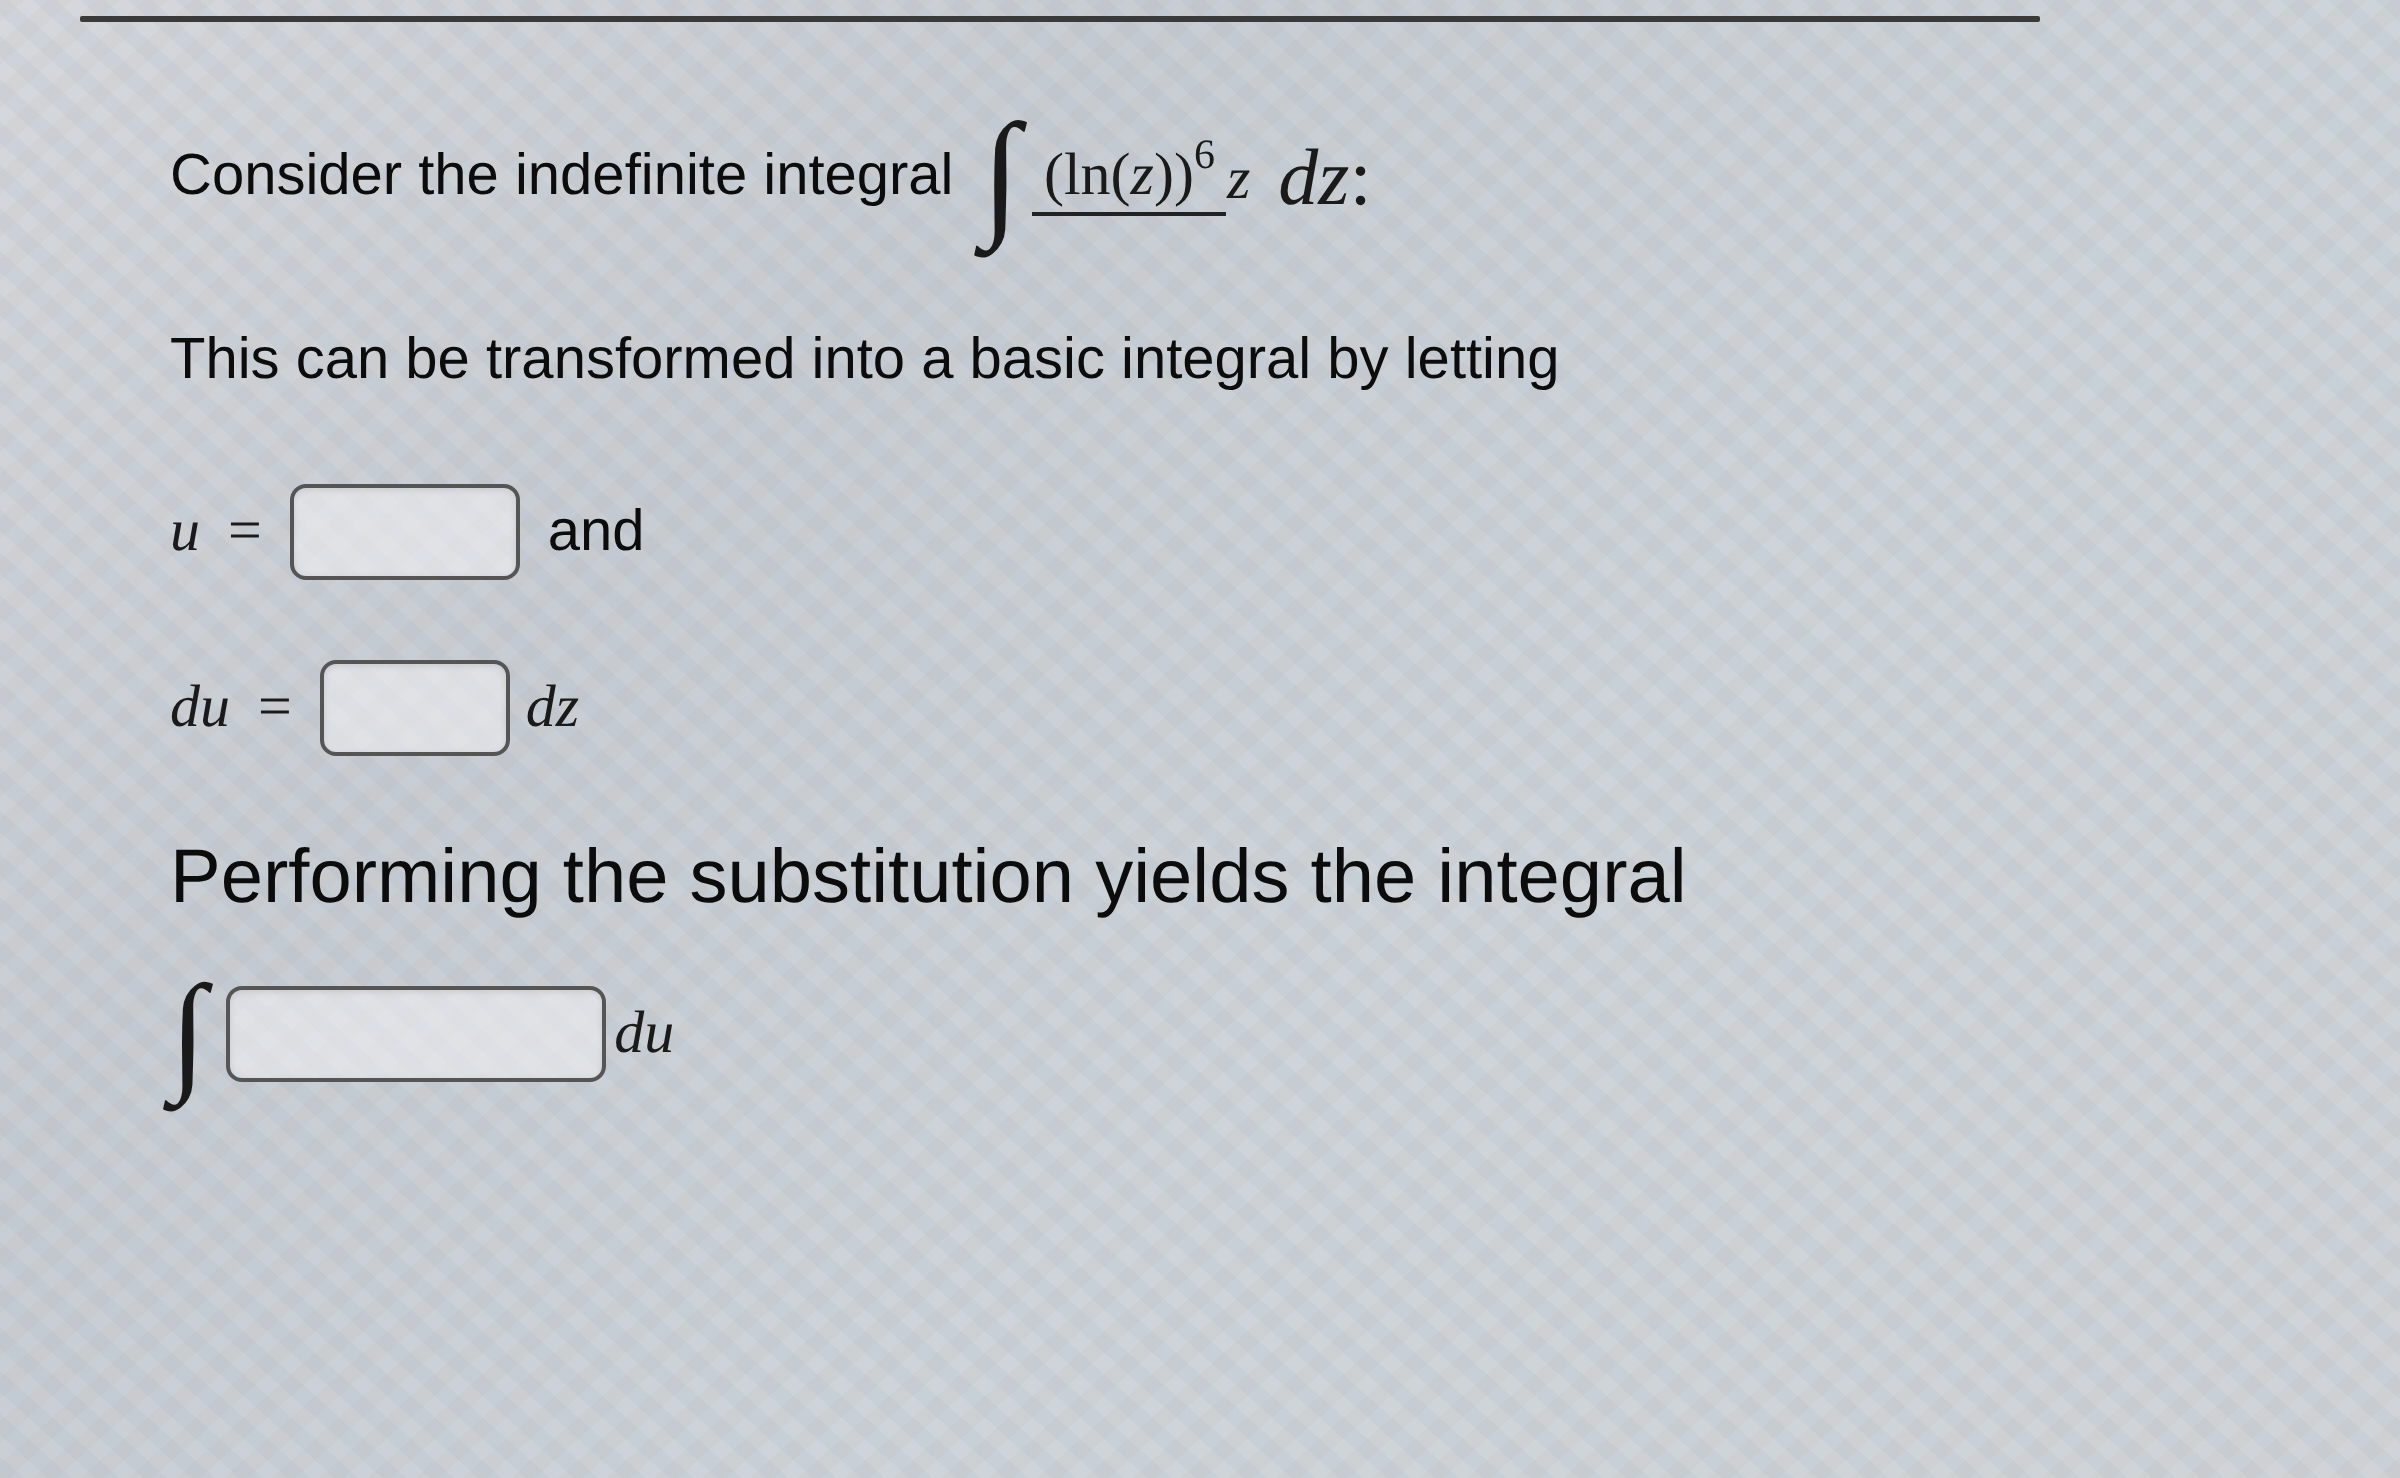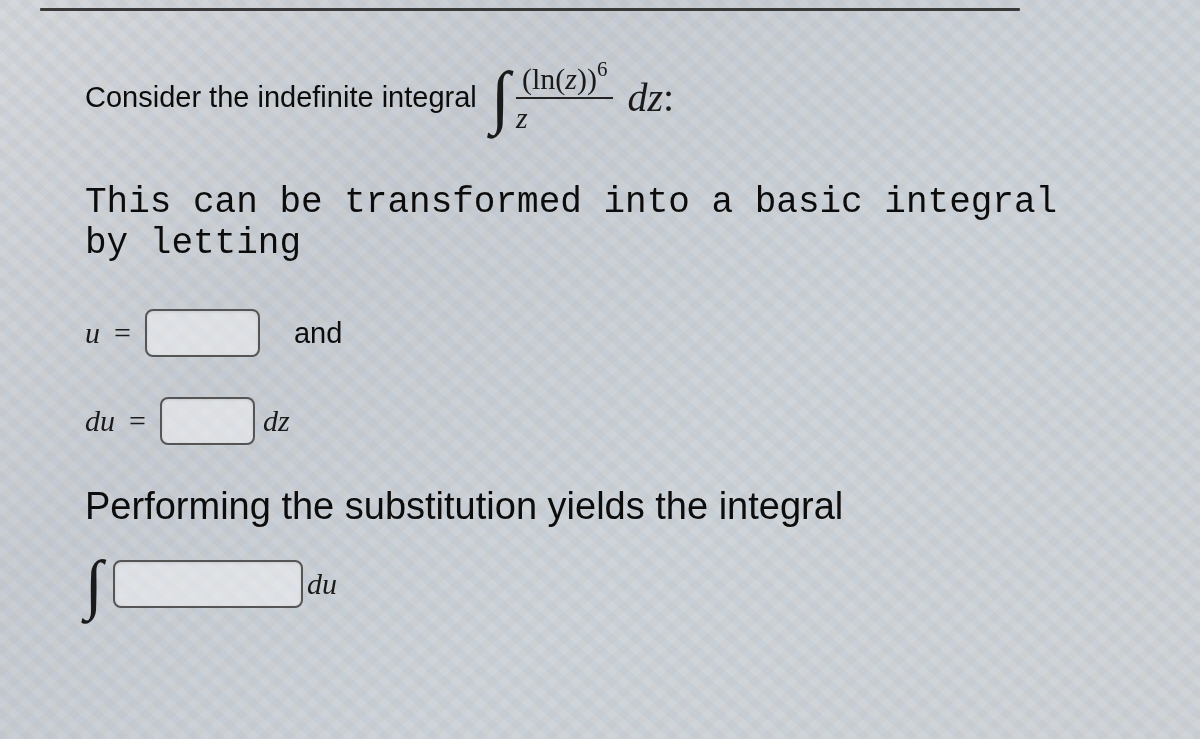--- a/index.html
+++ b/index.html
@@ -79,22 +79,22 @@
     .int-sign {
       font-size: 70px;
       font-style: normal;
       line-height: 0.8;
       margin-right: 2px;
       font-weight: 300;
     }
     
     .frac {
       display: inline-flex;
-      flex-direction: column;
-      align-items: flex-start;
+      flex-direction: row;
+      align-items: center;
       font-size: 30px;
       line-height: 1.1;
     }
     
     .frac .num {
       padding: 0 6px 2px 6px;
       border-bottom: 2px solid #222;
     }
     
     .frac .den {
@@ -102,22 +102,22 @@
     }
     
     .sup {
       font-size: 0.7em;
       vertical-align: super;
       position: relative;
       top: -2px;
     }
     
     .line2 {
-      font-family: Liberation Mono, monospace;
-      font-size: 36px;
+      font-family: Liberation Sans, sans-serif;
+      font-size: 29px;
       color: #0c0c0c;
       margin-bottom: 45px;
     }
     
     .input-row {
       display: flex;
       align-items: center;
       gap: 14px;
       margin-bottom: 40px;
       font-size: 30px;
@@ -187,21 +187,21 @@
       <span>d</span><span>z</span><span class="rm">:</span>
     </span>
   </div>
 
   <div class="line2">This can be transformed into a basic integral by letting</div>
 
   <div class="input-row">
     <span class="var">u</span>
     <span class="eq">=</span>
     <span class="answer-box box-u"></span>
-    <span class="text-part" style="margin-left:20px;">and</span>
+    <span class="text-part" style="">and</span>
   </div>
 
   <div class="input-row">
     <span class="var"><span>d</span><span>u</span></span>
     <span class="eq">=</span>
     <span class="answer-box box-du"></span>
     <span class="var" style="margin-left:-6px;"><span>d</span><span>z</span></span>
   </div>
 
   <div class="line3">Performing the substitution yields the integral</div>

